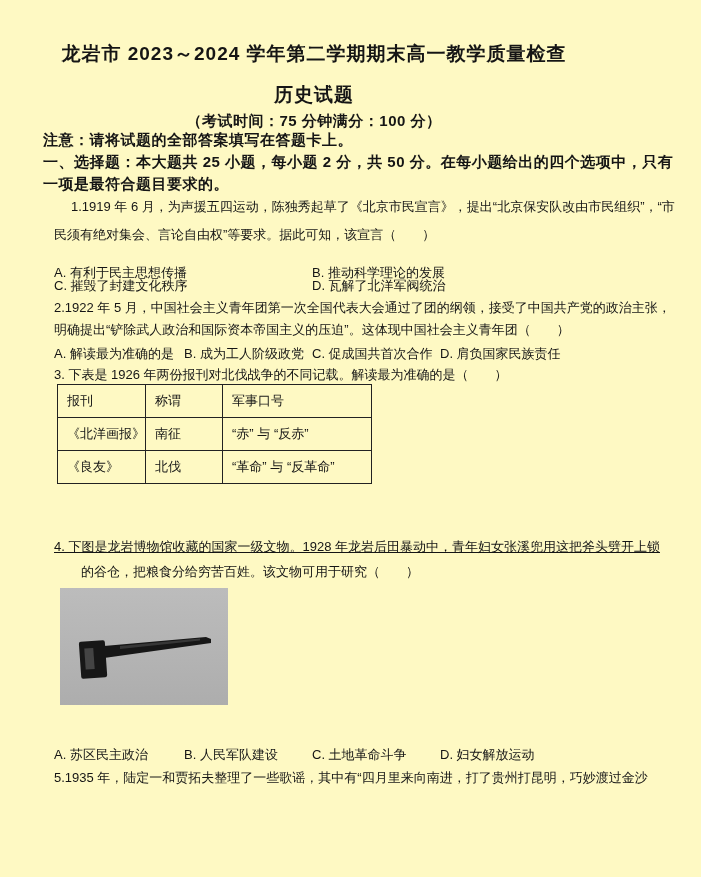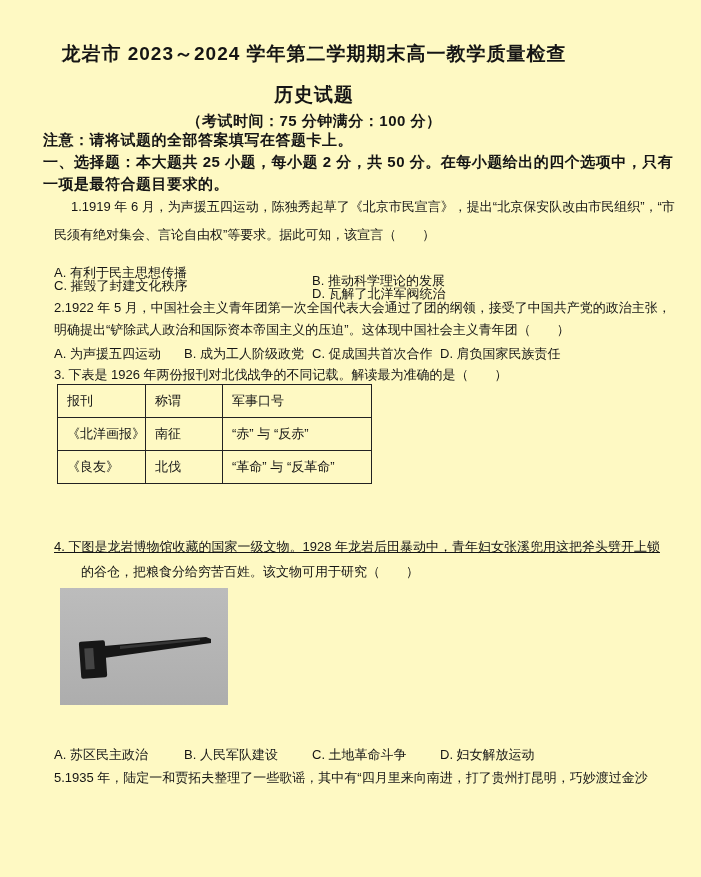--- a/index.html
+++ b/index.html
@@ -7,21 +7,21 @@
     position:relative; width:701px; height:877px; margin:0 auto;
     background:#fef9c3; overflow:hidden;
     font-family:"Liberation Sans", sans-serif; color:#151515;
   }
   .line { position:absolute; white-space:nowrap; font-size:13px; line-height:16px; }
   .centered { left:0; width:628px; text-align:center; }
   .title { font-size:19px; font-weight:700; letter-spacing:1px; }
   .hbold { font-size:15px; font-weight:700; letter-spacing:0.5px; }
   .optrow { position:absolute; left:54px; width:560px; height:16px; }
   .optrow span { position:absolute; top:0; white-space:nowrap; font-size:13px; }
-  .col0 { left:0; }   .colB2 { left:258px;margin-top:8px; }
+  .col0 { left:0; }   .colB2 { left:258px; }
   .c1 { left:0; } .c2 { left:130px; } .c3 { left:258px; } .c4 { left:386px; }
   table.qtable {
     position:absolute; left:57px; top:384px; border-collapse:collapse;
     font-size:13px;
     padding-left:20px;
   }
   table.qtable td {
     border:1px solid #222; height:32px; padding:0 0 0 9px; vertical-align:middle;
     white-space:nowrap;
   }
@@ -47,21 +47,21 @@
     <span class="colB2">B. 推动科学理论的发展</span>
   </div>
   <div class="optrow" style="top:277px;">
     <span class="col0">C. 摧毁了封建文化秩序</span>
     <span class="colB2">D. 瓦解了北洋军阀统治</span>
   </div>
 
   <div class="line" style="left:54px; top:300px;">2.1922 年 5 月，中国社会主义青年团第一次全国代表大会通过了团的纲领，接受了中国共产党的政治主张，</div>
   <div class="line" style="left:54px; top:322px;">明确提出“铲除武人政治和国际资本帝国主义的压迫”。这体现中国社会主义青年团（　　）</div>
   <div class="optrow" style="top:345px;">
-    <span class="c1">A. 为声援五四运动</span>
+    <span class="c1">A. 解读最为准确的是</span>
     <span class="c2">B. 成为工人阶级政党</span>
     <span class="c3">C. 促成国共首次合作</span>
     <span class="c4">D. 肩负国家民族责任</span>
   </div>
 
   <div class="line" style="left:54px; top:367px;">3. 下表是 1926 年两份报刊对北伐战争的不同记载。解读最为准确的是（　　）</div>
 
   <table class="qtable">
     <tbody>
       <tr>

